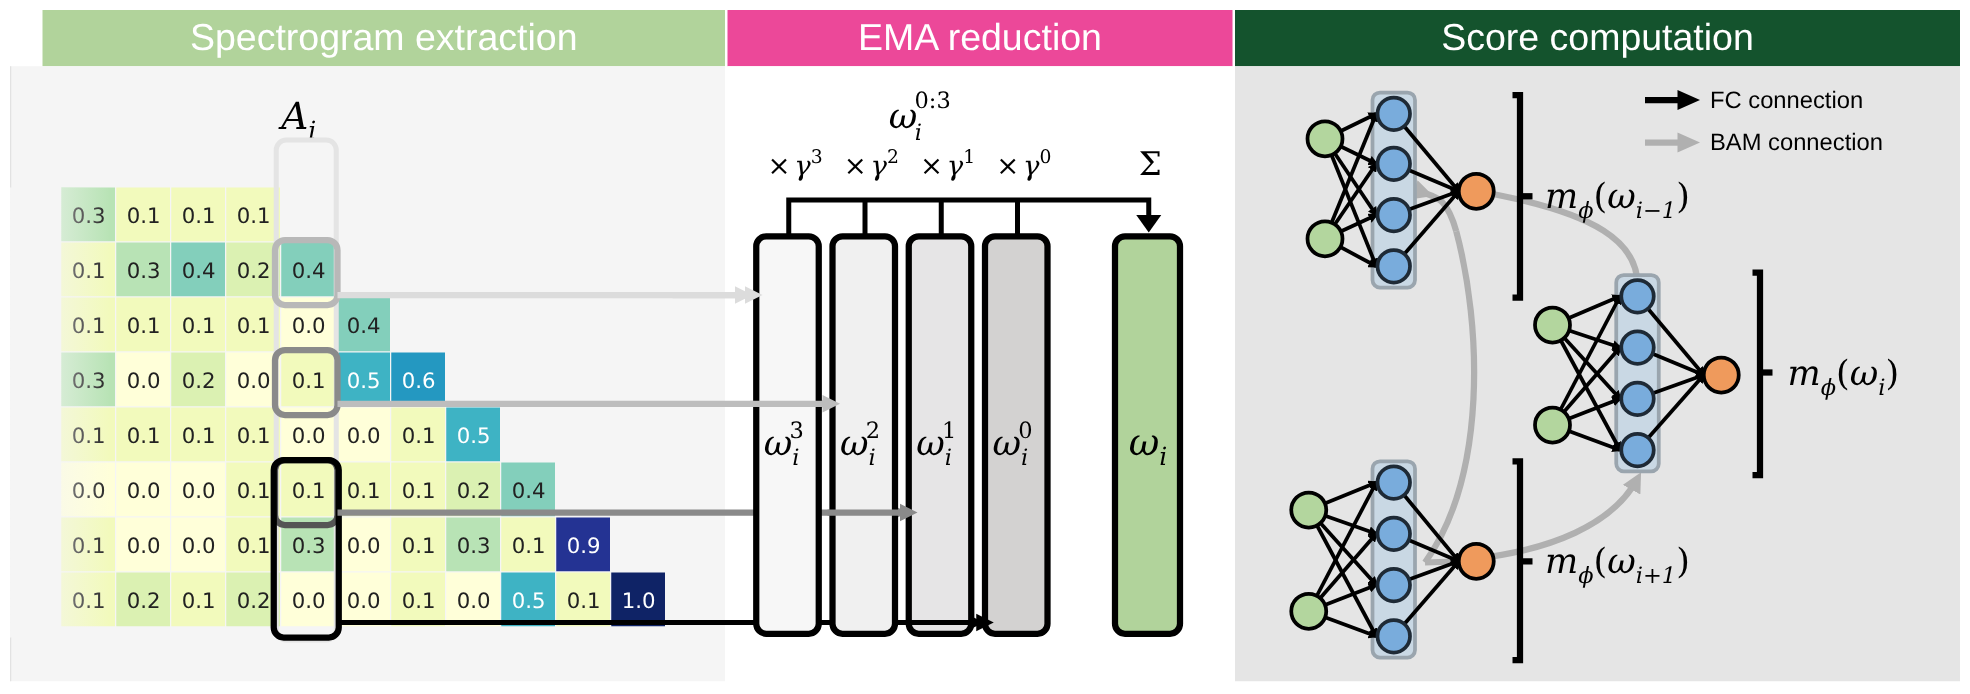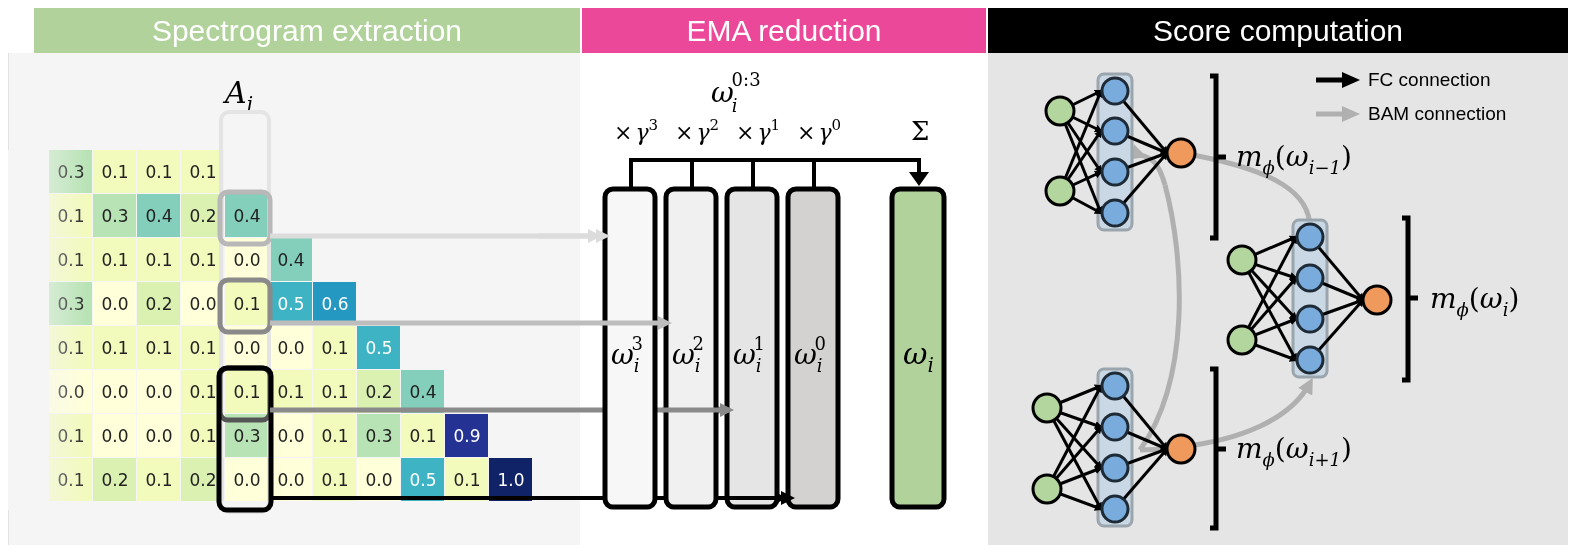--- a/index.html
+++ b/index.html
@@ -7,21 +7,21 @@
   .panel { position:absolute; top:8px; }
   .panel-header { height:45px; color:#ffffff; font-family:"Liberation Sans", sans-serif; font-size:30px; display:flex; align-items:center; justify-content:center; }
   .panel-body { position:absolute; left:0; right:0; top:45px; }
   #p1 { left:8px; width:572px; height:537px; }
   #p1 .panel-header { background:#b1d39b;margin-left:26px; }
   #p1 .panel-body { background:#f5f5f5; height:492px; border-left:1px solid #e2e2e2; }
   #p2 { left:582px; width:404px; height:537px; }
   #p2 .panel-header { background:#ec4899; }
   #p2 .panel-body { background:#ffffff; height:492px; }
   #p3 { left:988px; width:580px; height:537px; }
-  #p3 .panel-header { background:#000000; }
+  #p3 .panel-header { background:#14532d; }
   #p3 .panel-body { background:#e5e5e5; height:492px; }
   svg { position:absolute; left:0; top:0; }
   .math { font-family:"DejaVu Serif", serif; font-style:italic; }
   .cell-text { font-family:"DejaVu Sans", sans-serif; font-size:17px; }
 </style>
 </head>
 <body>
 
 <div class="panel" id="p1">
   <div class="panel-header">Spectrogram extraction</div>

